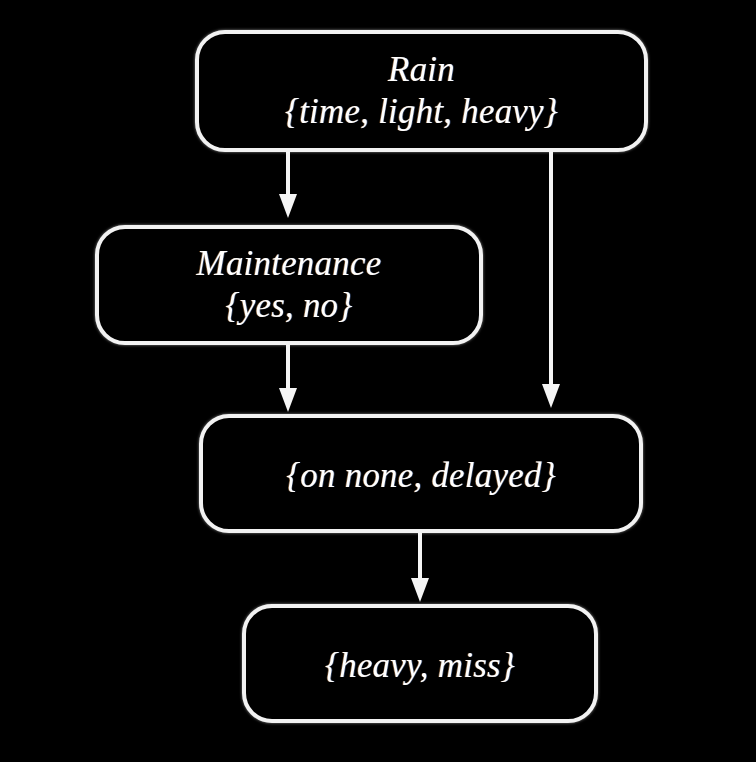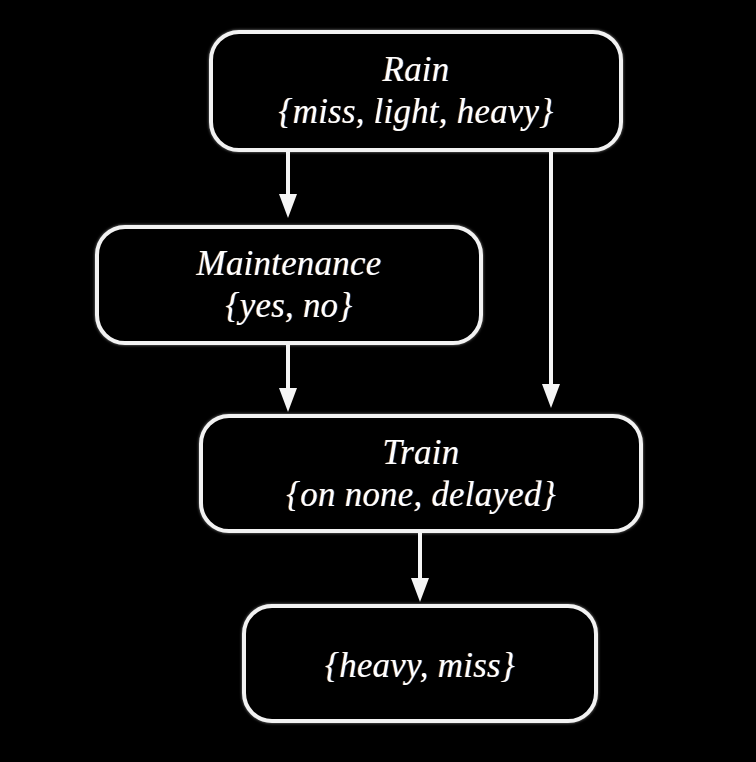--- a/index.html
+++ b/index.html
@@ -41,21 +41,21 @@
   .node-states {
     font-style: italic;
     font-size: 35px;
     line-height: 1.08;
     letter-spacing: 0.2px;
     text-shadow: -0.7px 0 rgba(210,150,90,0.55), 0.7px 0 rgba(120,160,230,0.45);
     white-space: nowrap;
     margin-top: 4px;
   }
   
-  #node-rain        { left: 195px; top: 30px;  width: 414px; height: 122px; margin-left: 14px; }
+  #node-rain        { left: 195px; top: 30px;  width: 453px; height: 122px; }
   #node-maintenance { left: 95px;  top: 225px; width: 388px; height: 120px; text-align: right; }
   #node-train       { left: 199px; top: 414px; width: 444px; height: 119px; }
   #node-appointment { left: 242px; top: 604px; width: 356px; height: 119px; }
 
   
   .edge {
     position: absolute;
     overflow: visible;
   }
   .edge path, .edge polygon {
@@ -87,30 +87,29 @@
     <polygon points="20,68 11,44 29,44"></polygon>
   </svg>
 
   <svg class="edge" style="left:400px; top:532px; width:40px; height:72px;" viewBox="0 0 40 72">
     <line x1="20" y1="0" x2="20" y2="48"></line>
     <polygon points="20,70 11,46 29,46"></polygon>
   </svg>
 
   <div class="node" id="node-rain">
     <div class="node-name">Rain</div>
-    <div class="node-states">{miss, light, heavy}</div>
+    <div class="node-states">{time, light, heavy}</div>
   </div>
 
   <div class="node" id="node-maintenance">
     <div class="node-name">Maintenance</div>
     <div class="node-states">{yes, no}</div>
   </div>
 
   <div class="node" id="node-train">
-    <div class="node-name">Train</div>
     <div class="node-states">{on none, delayed}</div>
   </div>
 
   <div class="node" id="node-appointment">
     <div class="node-states">{heavy, miss}</div>
   </div>
 
 </div>
 
 </body></html>

